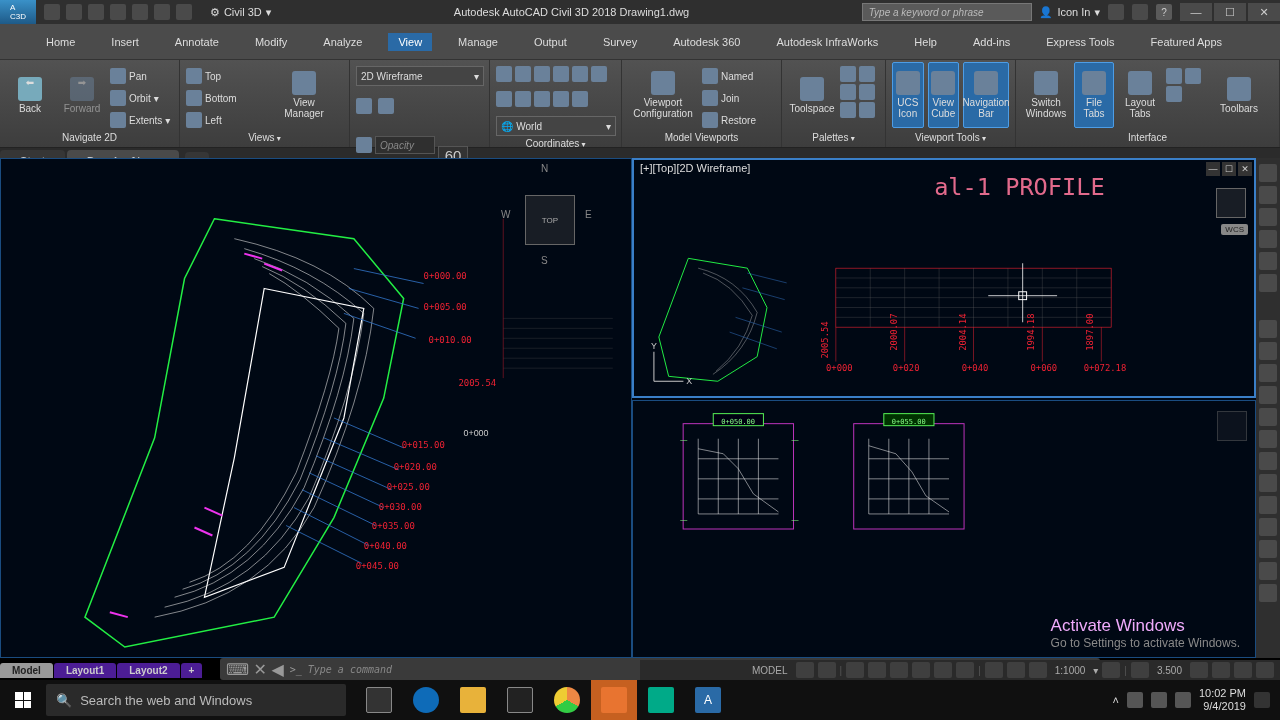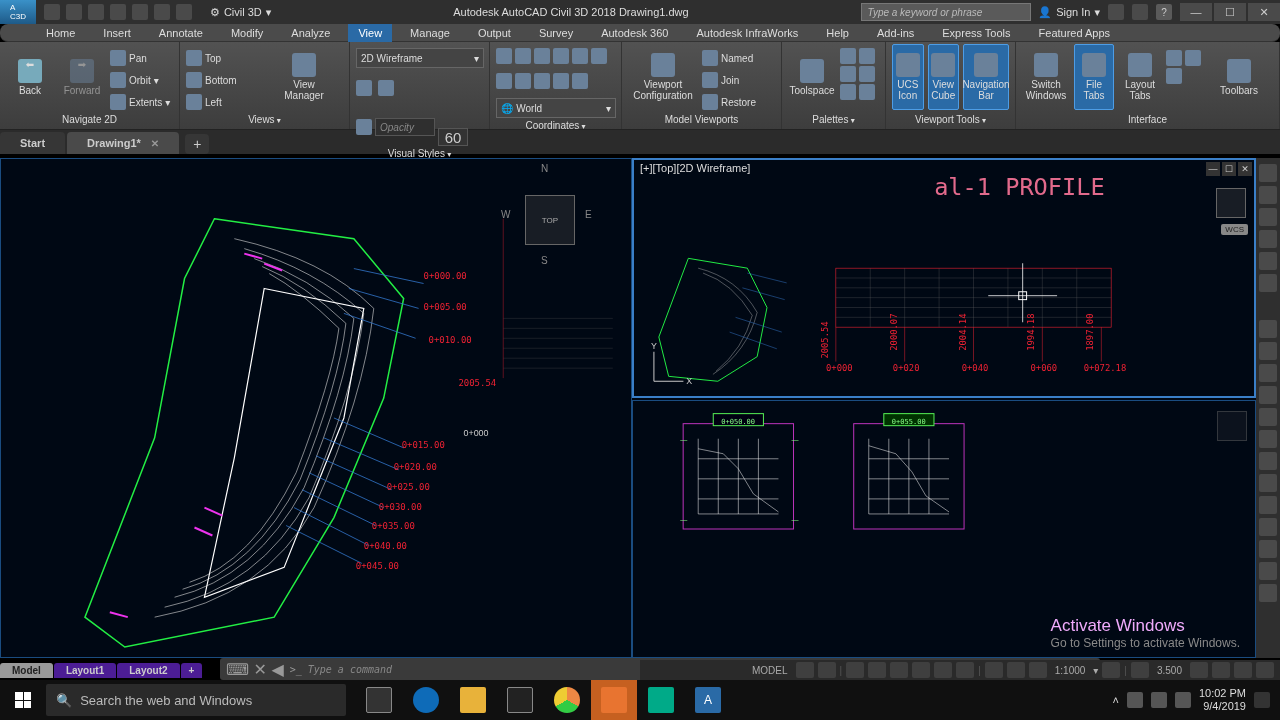--- a/index.html
+++ b/index.html
@@ -12,21 +12,21 @@
 .qat-btn { width: 16px; height: 16px; background: #4a4a4a; border-radius: 2px; }
 .workspace-label { display: flex; align-items: center; gap: 4px; padding: 0 10px; color: #ddd; }
 .title-text { flex: 1; text-align: center; color: #ddd; }
 .search-box { width: 170px; height: 18px; background: #5a5a5a; color: #bbb; font-style: italic; padding: 0 6px; font-size: 10px; display: flex; align-items: center; border: 1px solid #777; }
 .title-right { display: flex; align-items: center; gap: 8px; padding: 0 8px; }
 .signin { display: flex; align-items: center; gap: 4px; color: #ddd; font-size: 11px; }
 .win-controls { display: flex; gap: 2px; margin-left: auto; }
 .win-btn { width: 32px; height: 18px; background: #4a4a4a; color: #ccc; display: flex; align-items: center; justify-content: center; font-size: 11px; }
 
 
-.menu-bar { height: 18px; background: #4b4b4b; display: flex; align-items: center; padding: 0 36px; gap: 8px; border-bottom: 1px solid #333; border-radius: 8px; }
+.menu-bar { height: 36px; background: #4b4b4b; display: flex; align-items: center; padding: 0 36px; gap: 16px; border-bottom: 1px solid #333; }
 .menu-item { color: #ddd; font-size: 11px; padding: 3px 10px; cursor: pointer; }
 .menu-item.active { background: #2a6aa6; color: #fff; }
 
 
 .ribbon { height: 88px; background: linear-gradient(#525252,#3d3d3d); display: flex; border-bottom: 1px solid #222; }
 .ribbon-panel { border-right: 1px solid #333; display: flex; flex-direction: column; padding: 2px 6px; }
 .ribbon-content { flex: 1; display: flex; align-items: flex-start; gap: 4px; }
 .ribbon-label { color: #ddd; font-size: 10px; text-align: center; padding: 2px 0; }
 .ribbon-label.dd::after { content: " ▾"; font-size: 8px; }
 .big-btn { display: flex; flex-direction: column; align-items: center; justify-content: center; width: 48px; height: 66px; color: #ddd; font-size: 10px; text-align: center; gap: 2px; }
@@ -114,21 +114,21 @@
     <div class="qat-btn"></div>
     <div class="qat-btn"></div>
     <div class="qat-btn"></div>
     <div class="qat-btn"></div>
     <div class="qat-btn"></div>
   </div>
   <div class="workspace-label">⚙ <span>Civil 3D</span> ▾</div>
   <div class="title-text">Autodesk AutoCAD Civil 3D 2018  Drawing1.dwg</div>
   <div class="search-box">Type a keyword or phrase</div>
   <div class="title-right">
-    <div class="signin">👤 <span>Sign In</span> ▾</div>
+    <div class="signin">👤 <span>Icon In</span> ▾</div>
     <div class="qat-btn"></div>
     <div class="qat-btn"></div>
     <div class="qat-btn" style="background:#5a5a5a;color:#ccc;display:flex;align-items:center;justify-content:center;font-size:10px">?</div>
   </div>
   <div class="win-controls">
     <div class="win-btn">—</div>
     <div class="win-btn">☐</div>
     <div class="win-btn">✕</div>
   </div>
 </div>

